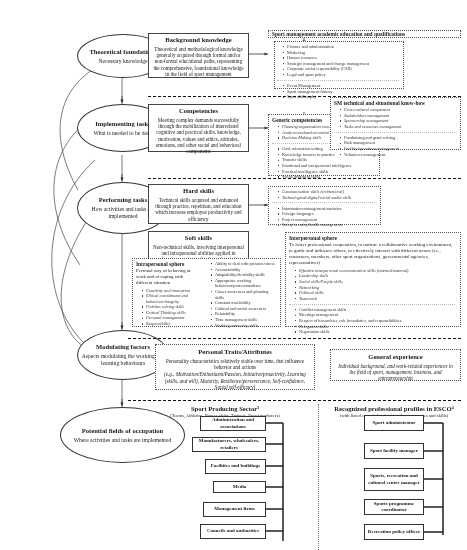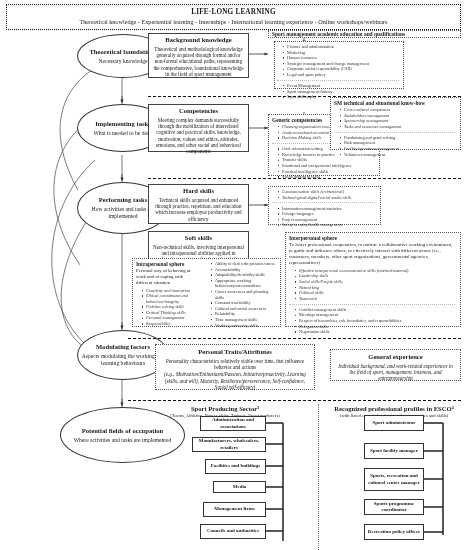--- a/index.html
+++ b/index.html
@@ -102,24 +102,20 @@
       <line x1="266" y1="531" x2="283" y2="531"></line>
       <line x1="443" y1="423" x2="443" y2="535"></line>
       <line x1="424" y1="423" x2="443" y2="423"></line>
       <line x1="424" y1="451" x2="443" y2="451"></line>
       <line x1="424" y1="479" x2="443" y2="479"></line>
       <line x1="424" y1="507" x2="443" y2="507"></line>
       <line x1="424" y1="532" x2="443" y2="532"></line>
     </g>
   </svg>
 
-  <div class="abs banner">
-    <div class="t1">LIFE-LONG LEARNING</div>
-    <div class="t2">Theoretical knowledge - Experiential learning - Internships - International learning experience - Online workshops/webinars</div>
-  </div>
 
   <div class="abs oval" style="left:77px;top:34px;width:92px;height:44px;">
     <div class="ot">Theoretical foundations</div>
     <div class="os">Necessary knowledge</div>
   </div>
   <div class="abs oval" style="left:77px;top:104px;width:92px;height:48px;">
     <div class="ot">Implementing tasks</div>
     <div class="os">What is needed to be done</div>
   </div>
   <div class="abs oval" style="left:77px;top:182px;width:92px;height:52px;">

